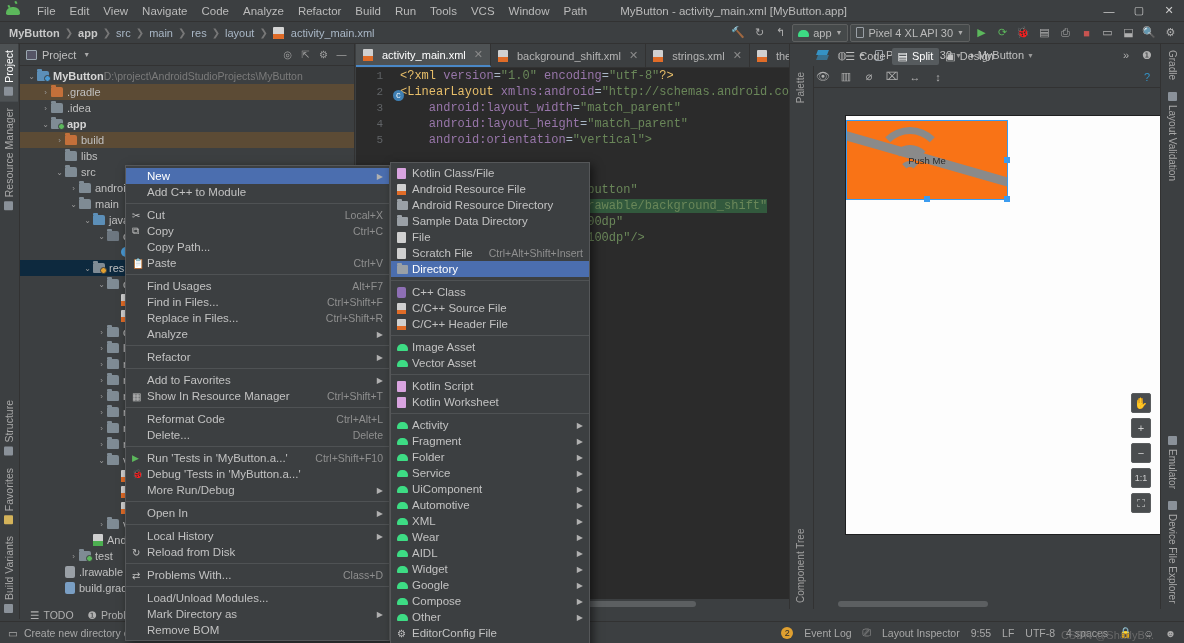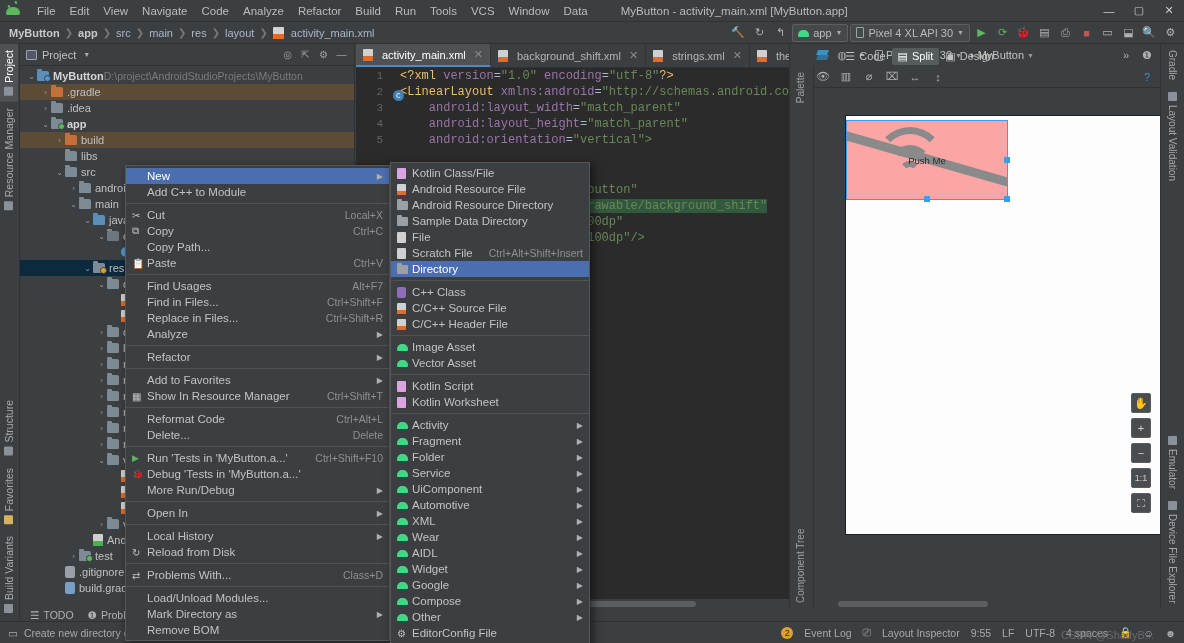--- a/index.html
+++ b/index.html
@@ -153,21 +153,21 @@
   #pmore{margin-left:auto;display:flex;align-items:center;gap:7px;}
   #palette-strip{position:absolute;left:0;top:22px;width:24px;bottom:0;
     background:#3c3f41;border-right:1px solid #323232;}
   .pvtab{writing-mode:vertical-rl;transform:rotate(180deg);font-size:10px;color:#a0a0a0;
     padding:6px 5px;white-space:nowrap;}
   #canvas { position:absolute; left:24px; top:44px; right:0; bottom:0; background:#3c3f41;
     overflow:hidden;}
   #device { position:absolute; left:31px; top:27px; width:330px; height:420px;
     background:#fdfdfd; border:1px solid #1f2021;}
   #btn-widget { position:absolute; left:1px; top:5px; width:160px; height:78px;
-    outline:1.3px solid #3b9cf0; background:#fca5a5; }
+    outline:1.3px solid #3b9cf0; background:#f97316; }
   #btn-widget .wifi { position:absolute; inset:0; overflow:hidden; }
   #btn-widget .barc { position:absolute; border:7px solid transparent;
     border-top-color:#8a8a8a; border-radius:50%; }
   #btn-widget .slash { position:absolute; width:130%; height:9px; background:#8a8a8a;
     top:34px; left:-14%; transform:rotate(16deg); }
   #btn-label { position:absolute; inset:0; display:flex; align-items:center;
     justify-content:center; color:#2b2b2b; font-size:9.5px;
     font-family:"Liberation Sans",sans-serif; }
   .handle { position:absolute; width:6px; height:6px; background:#3b9cf0; }
   #zoomctl { position:absolute; right:9px; top:305px; display:flex; flex-direction:column; gap:5px;}
@@ -233,21 +233,21 @@
   <div class="menu-item">View</div>
   <div class="menu-item">Navigate</div>
   <div class="menu-item">Code</div>
   <div class="menu-item">Analyze</div>
   <div class="menu-item">Refactor</div>
   <div class="menu-item">Build</div>
   <div class="menu-item">Run</div>
   <div class="menu-item">Tools</div>
   <div class="menu-item">VCS</div>
   <div class="menu-item">Window</div>
-  <div class="menu-item">Data</div>
+  <div class="menu-item">Path</div>
   <div id="window-title">MyButton - activity_main.xml [MyButton.app]</div>
   <div id="winctl">
     <div class="wbtn">—</div>
     <div class="wbtn">▢</div>
     <div class="wbtn cl">✕</div>
   </div>
 </div>
 
 <div id="toolbar">
   <div class="crumb b">MyButton</div>
@@ -484,21 +484,21 @@
         <span class="tlabel">AndroidManifest.xml</span>
       </div>
       <div class="node" style="padding-left: 48px;">
         <span class="arrow">›</span>
         <span class="folder dotg"></span>
         <span class="tlabel">test</span>
       </div>
       <div class="node" style="padding-left: 34px;">
         <span class="arrow"></span>
         <span class="fileico gi"></span>
-        <span class="tlabel">.gitignore</span>
+        <span class="tlabel">.lrawable</span>
       </div>
       <div class="node" style="padding-left: 34px;">
         <span class="arrow"></span>
         <span class="fileico gr"></span>
         <span class="tlabel">build.gradle</span>
       </div>
     </div>
 </div>
 
 <div id="editor">

